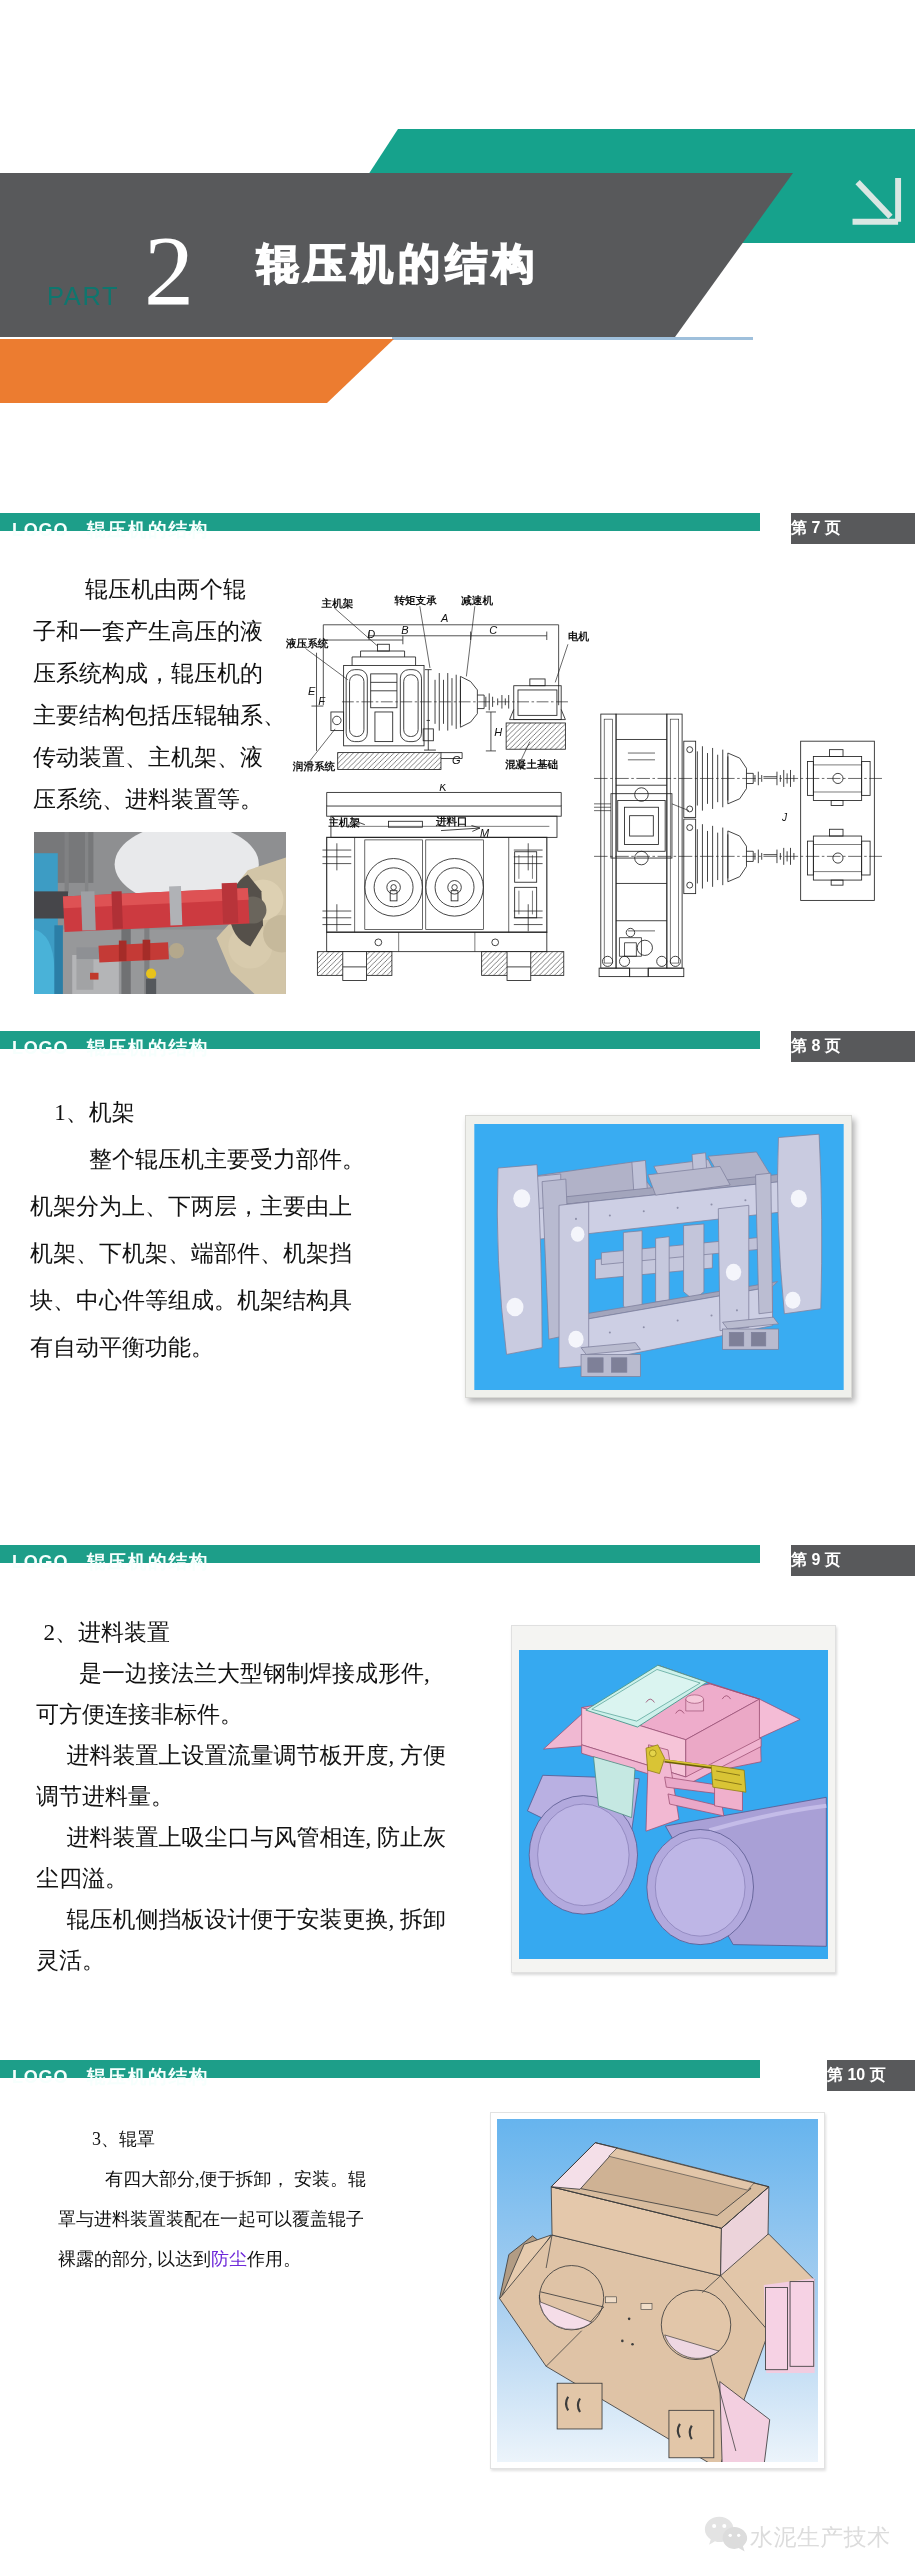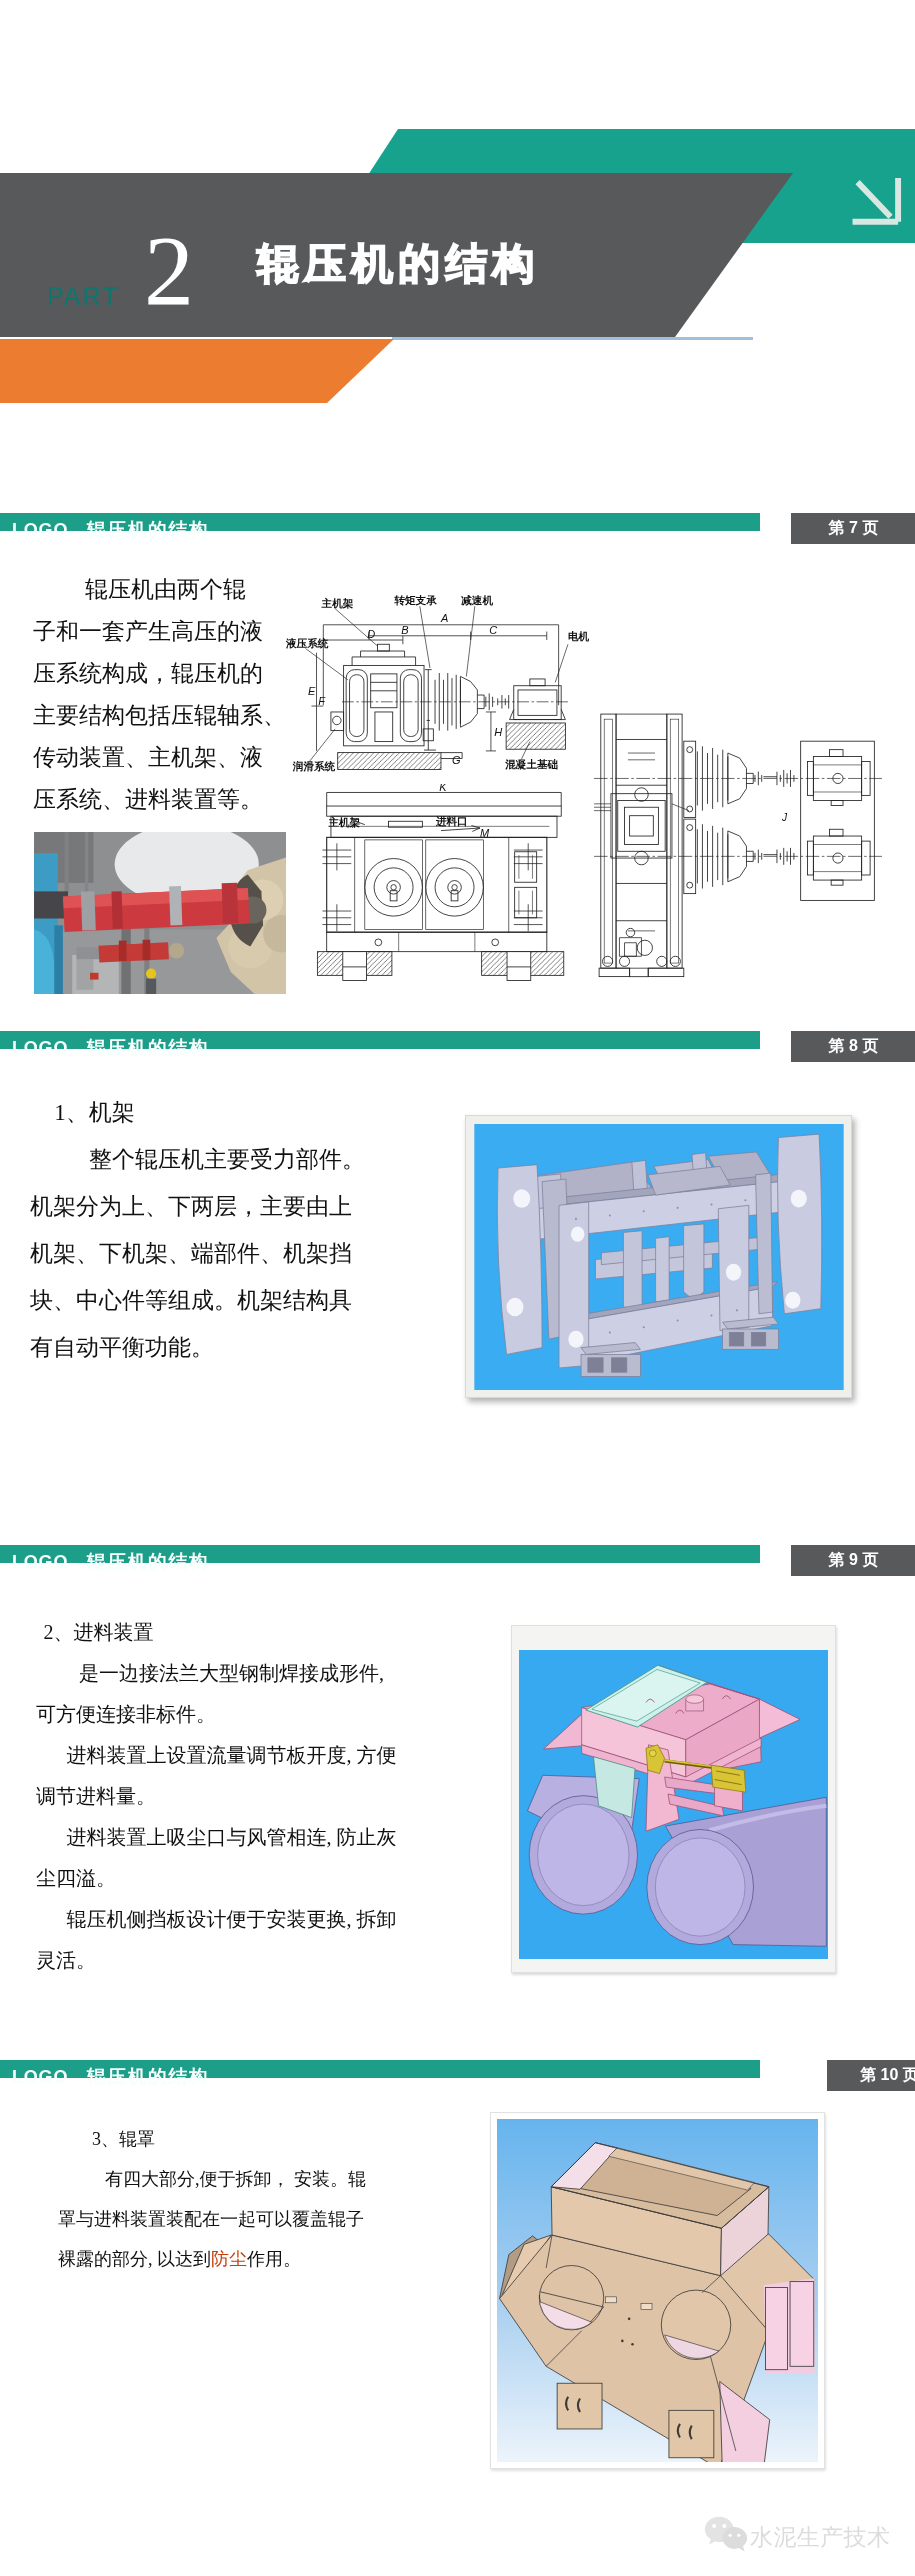--- a/index.html
+++ b/index.html
@@ -4,21 +4,21 @@
 <style>
   html,body{margin:0;padding:0;}
   body{width:916px;height:2576px;position:relative;background:#ffffff;
        font-family:"Liberation Sans",sans-serif;overflow:hidden;}
   .abs{position:absolute;}
   .hdrbar{position:absolute;left:0;width:760px;height:18px;background:#1d9e89;}
   .hdrtxt{position:absolute;left:12px;top:4.2px;color:#f6fffd;font-weight:bold;
           font-size:18px;letter-spacing:0.8px;}
   .hdrtxt .t2{font-size:18.7px;margin-left:18.7px;letter-spacing:1.7px;}
   .badge{position:absolute;left:791px;width:125px;height:30.5px;background:#58595b;
-         color:#fff;font-weight:bold;font-size:16px;text-align:center;line-height:30.5px;}
+         color:#fff;font-weight:bold;font-size:16px;text-align:left;line-height:30.5px;}
   .para{position:absolute;font-family:"Liberation Serif",serif;color:#111;white-space:nowrap;}
   .dwg text{font-family:"Liberation Sans",sans-serif;}
 </style>
 </head>
 <body>
 
 <div class="abs" style="left:322px;top:129px;width:594px;height:114px;background:#16a28c;
      clip-path:polygon(76px 0,594px 0,594px 114px,1.7px 114px);"></div>
 
 <svg class="abs" style="left:850px;top:175px;" width="54" height="53" viewBox="0 0 64 62">
@@ -411,21 +411,21 @@
     </g>
   </svg>
 </div>
 
 <div class="hdrbar" style="top:1545px;">
     <span class="hdrtxt">LOGO<span class="t2">辊压机的结构</span></span>
   </div>
 
 <div class="badge" style="top:1545px;">第 9 页</div>
 
-<div class="para" style="left:36px;top:1612px;font-size:20px;line-height:41px;">
+<div class="para" style="left:36px;top:1612px;font-size:23px;line-height:41px;">
 <span style="padding-left:7.6px;">2、进料装置</span><br>
 <span style="padding-left:43px;">是一边接法兰大型钢制焊接成形件,</span><br>
 可方便连接非标件。<br>
 <span style="padding-left:30.5px;">进料装置上设置流量调节板开度,&nbsp;方便</span><br>
 调节进料量。<br>
 <span style="padding-left:30.5px;">进料装置上吸尘口与风管相连,&nbsp;防止灰</span><br>
 尘四溢。<br>
 <span style="padding-left:30.5px;">辊压机侧挡板设计便于安装更换,&nbsp;拆卸</span><br>
 灵活。</div>
 
@@ -494,21 +494,21 @@
 <div class="hdrbar" style="top:2060px;">
     <span class="hdrtxt">LOGO<span class="t2">辊压机的结构</span></span>
   </div>
 
 <div class="badge" style="top:2060px;margin-left:36px;">第 10 页</div>
 
 <div class="para" style="left:58px;top:2119px;font-size:18px;line-height:40px;">
 <span style="padding-left:34px;">3、辊罩</span><br>
 <span style="padding-left:47px;">有四大部分,便于拆卸， 安装。辊</span><br>
 罩与进料装置装配在一起可以覆盖辊子<br>
-裸露的部分,&nbsp;以达到<span style="color:#c2410c;text-align:center;">防尘</span>作用。</div>
+裸露的部分,&nbsp;以达到<span style="color:#6d28d9;text-align:center;">防尘</span>作用。</div>
 
 <div class="abs" style="left:490px;top:2112px;width:335px;height:357px;background:#fff;
      border:0.8px solid #e2e2e2;box-sizing:border-box;box-shadow:0.8px 1.7px 2.5px rgba(0,0,0,.12);">
 
   <svg class="abs" style="left:6px;top:6px;" width="321" height="343" viewBox="0 0 379 405">
     <defs>
       <linearGradient id="sky10" x1="0" y1="0" x2="0" y2="1">
         <stop offset="0" stop-color="#66b4ee"></stop>
         <stop offset="0.55" stop-color="#abd0f0"></stop>
         <stop offset="1" stop-color="#ecf4fb"></stop>

